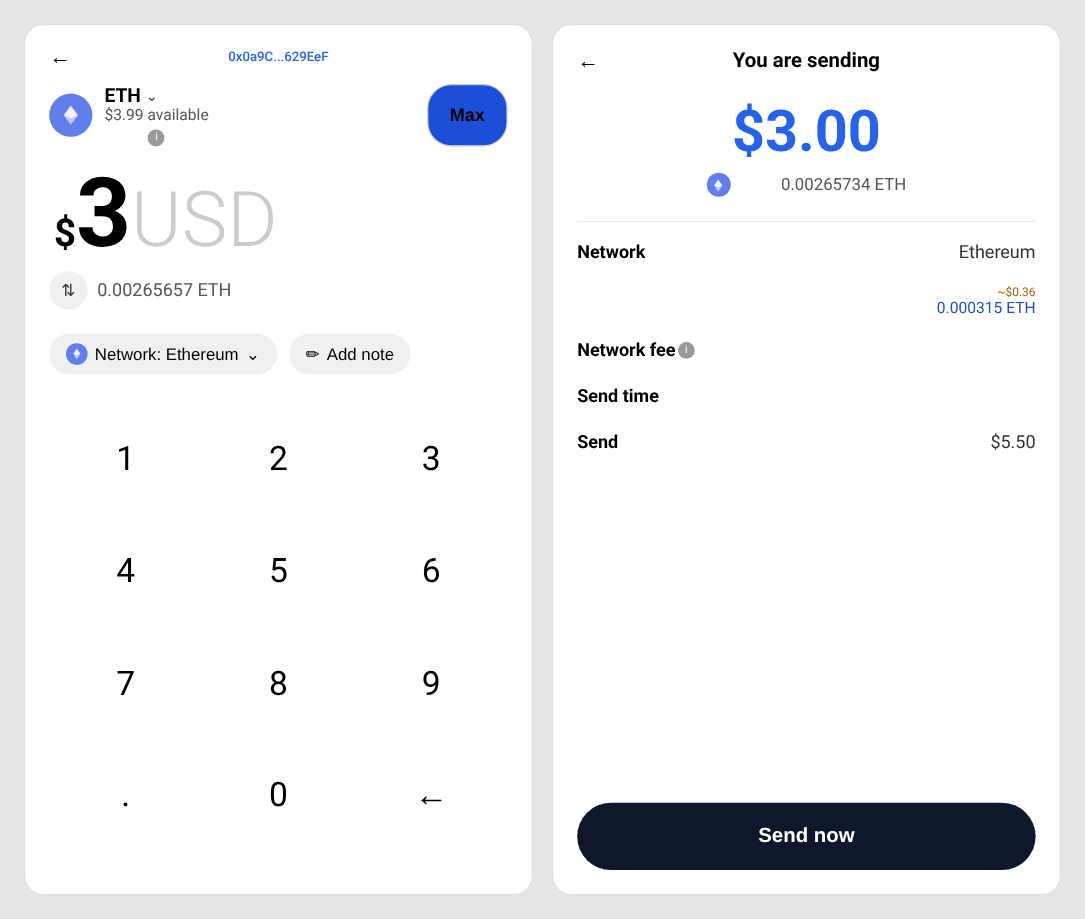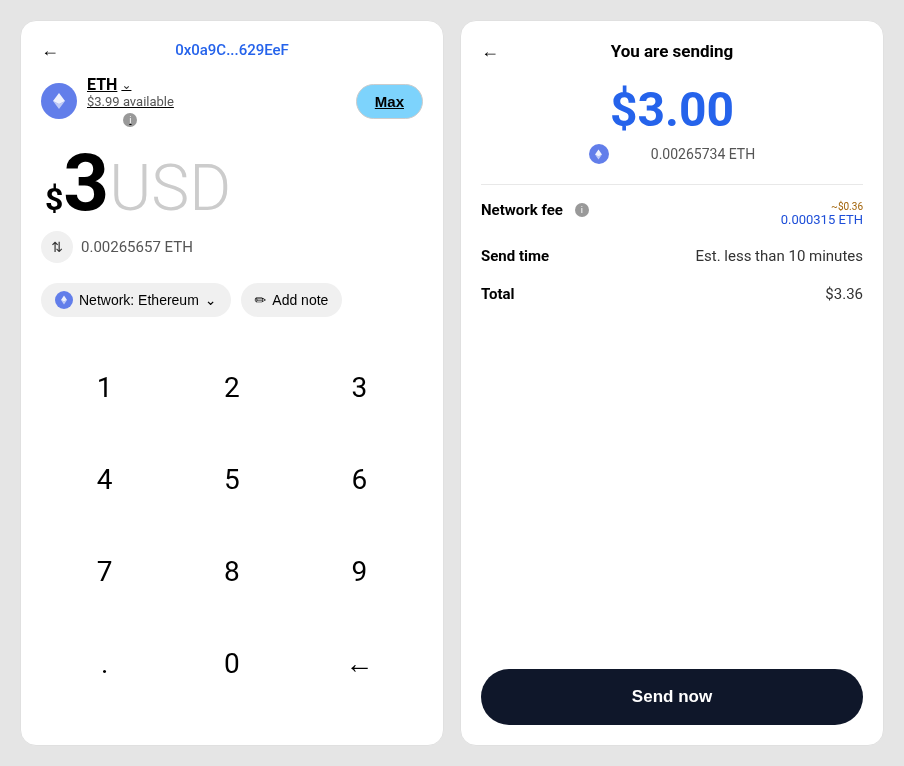--- a/index.html
+++ b/index.html
@@ -41,30 +41,28 @@
     }
     .back-arrow {
       position: absolute;
       left: 0;
       font-size: 18px;
       cursor: pointer;
       color: #000;
     }
     .address-link {
       color: #2563eb;
-      font-size: 15px;
+      font-size: 11px;
       font-weight: 500;
     }
 
     .token-row {
       display: flex;
-      align-items: center;
       justify-content: space-between;
       margin-bottom: 16px;
-      text-decoration: underline;
     }
     .token-info {
       display: flex;
       align-items: center;
       gap: 10px;
     }
     .eth-icon {
       width: 36px;
       height: 36px;
       border-radius: 50%;
@@ -106,21 +104,21 @@
       display: inline-flex;
       align-items: center;
       justify-content: center;
     }
     .max-btn {
       border: 1.5px solid #ccc;
       border-radius: 20px;
       padding: 8px 18px;
       font-size: 15px;
       font-weight: 600;
-      background: #7dd3fc;
+      background: #1d4ed8;
       cursor: pointer;
       color: #000;
     }
 
     .amount-display {
       display: flex;
       align-items: baseline;
       margin-bottom: 8px;
       padding: 0 4px;
     }
@@ -308,21 +306,22 @@
     }
     .detail-value-block {
       font-size: 15px;
       color: #555;
       text-align: right;
       line-height: 1.4;
     }
     .detail-fee-row {
       display: flex;
       align-items: center;
-      gap: 12px;
+      gap: 2px;
+      margin-top: 44px;
     }
     .fee-values {
       text-align: right;
     }
     .fee-main {
       font-size: 10px;
       color: #a16207;
     }
     .fee-sub {
       font-size: 13px;
@@ -441,40 +440,43 @@
           <polygon points="5.5,0.5 9,5.5 5.5,7.5 2,5.5" fill="white" opacity="0.9"></polygon>
           <polygon points="5.5,7.5 9,5.5 5.5,10.5 2,5.5" fill="white" opacity="0.6"></polygon>
         </svg>
       </span>
       <span class="send-eth-text">0.00265734 ETH</span>
     </div>
 
     <hr class="divider">
 
 
+    <div class="detail-row">
+      <span class="detail-label">Network</span>
+      <span class="detail-value">Ethereum</span>
+    </div>
 
     <div class="detail-row">
       <div class="detail-fee-row">
         <span class="detail-label">Network fee</span>
         <span class="info-icon">i</span>
       </div>
       <div class="fee-values">
         <div class="fee-main">~$0.36</div>
         <div class="fee-sub">0.000315 ETH</div>
       </div>
     </div>
 
     <div class="detail-row">
       <span class="detail-label">Send time</span>
-      <span class="detail-value">Est. less than 10 minutes</span>
     </div>
 
     <div class="detail-row">
-      <span class="detail-label">Total</span>
-      <span class="detail-value">$3.36</span>
+      <span class="detail-label">Send</span>
+      <span class="detail-value">$5.50</span>
     </div>
 
     <div class="spacer"></div>
 
     <button class="send-btn">Send now</button>
 
   </div>
 
 </div>
 

